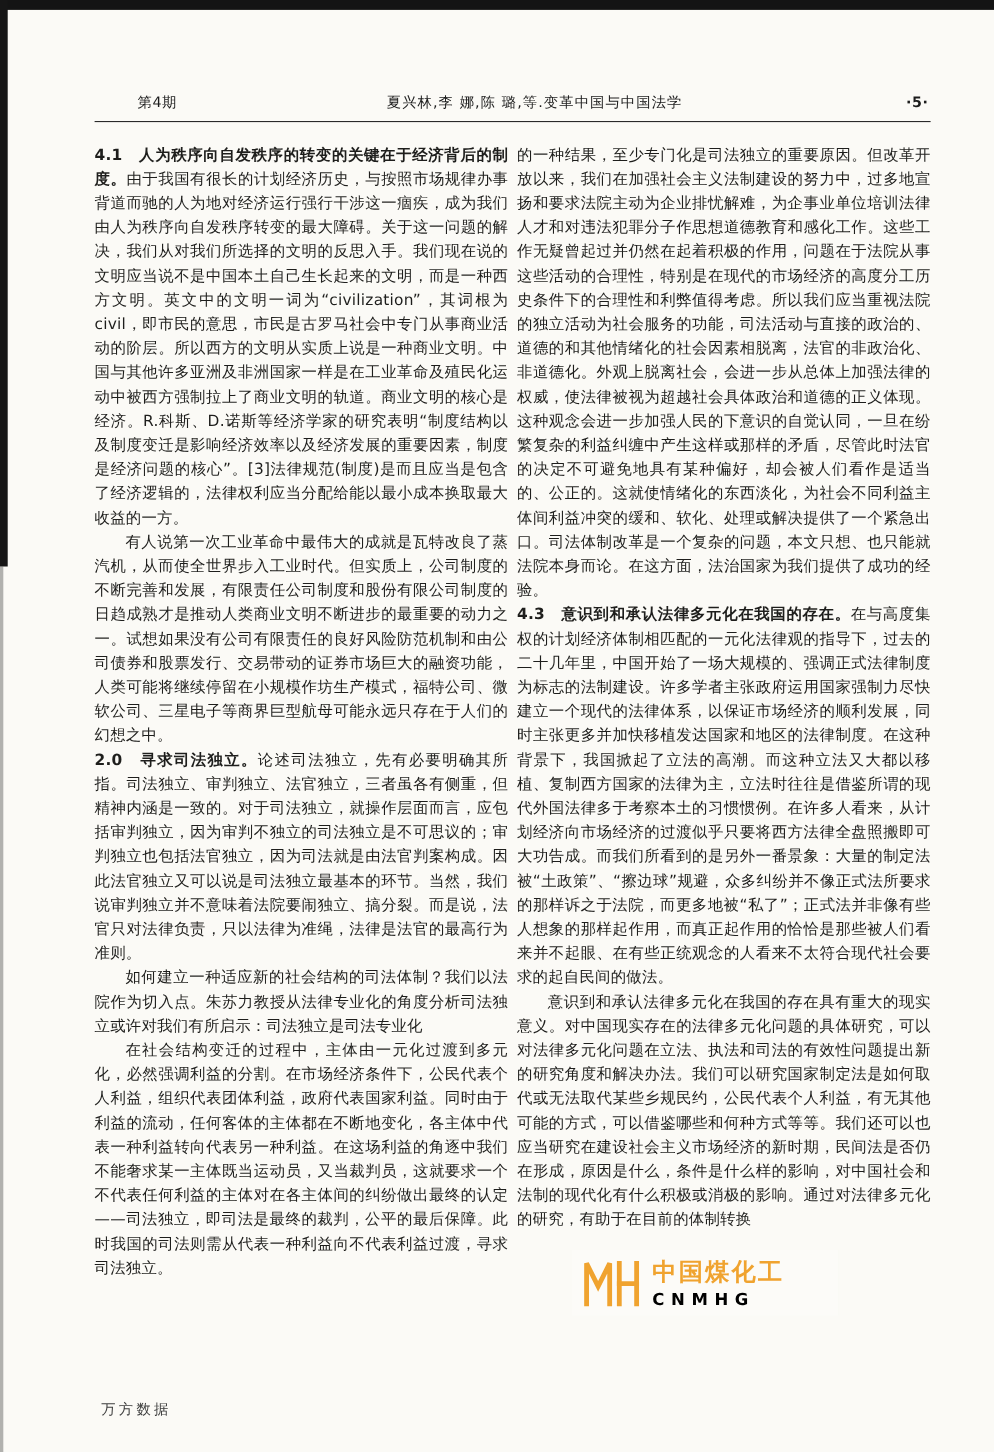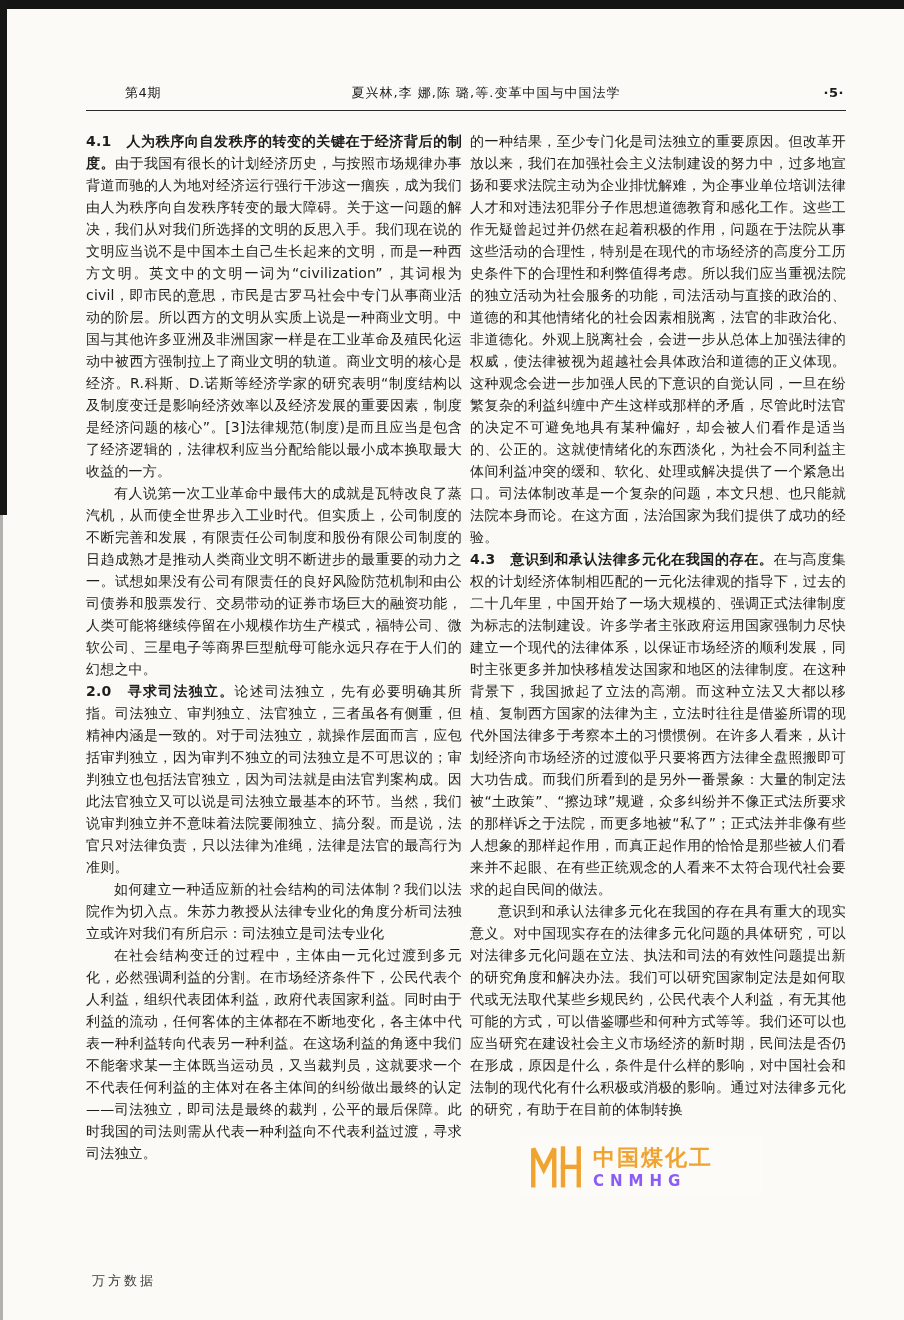--- a/index.html
+++ b/index.html
@@ -51,21 +51,21 @@
 
   
   .cn-watermark{
     position:absolute;left:520px;top:1136px;
     width:226px;padding:6px 8px;
     display:flex;align-items:flex-end;gap:9px;
     background:rgba(252,251,247,0.93);
   }
   .cn-watermark .wm-text{display:flex;flex-direction:column;line-height:1.15;}
   .wm-name{font-size:22px;font-weight:bold;color:#f0a32f;letter-spacing:2px;}
-  .wm-sub{font-size:15px;font-weight:bold;color:#8b5cf6;letter-spacing:6px;margin-top:2px;}
+  .wm-sub{font-size:15px;font-weight:bold;color:#000000;letter-spacing:6px;margin-top:2px;}
 </style>
 </head>
 <body>
 
 <div class="page">
 
   <div class="scan-top"></div>
   <div class="scan-left"></div>
   <div class="scan-left-faint"></div>
 

